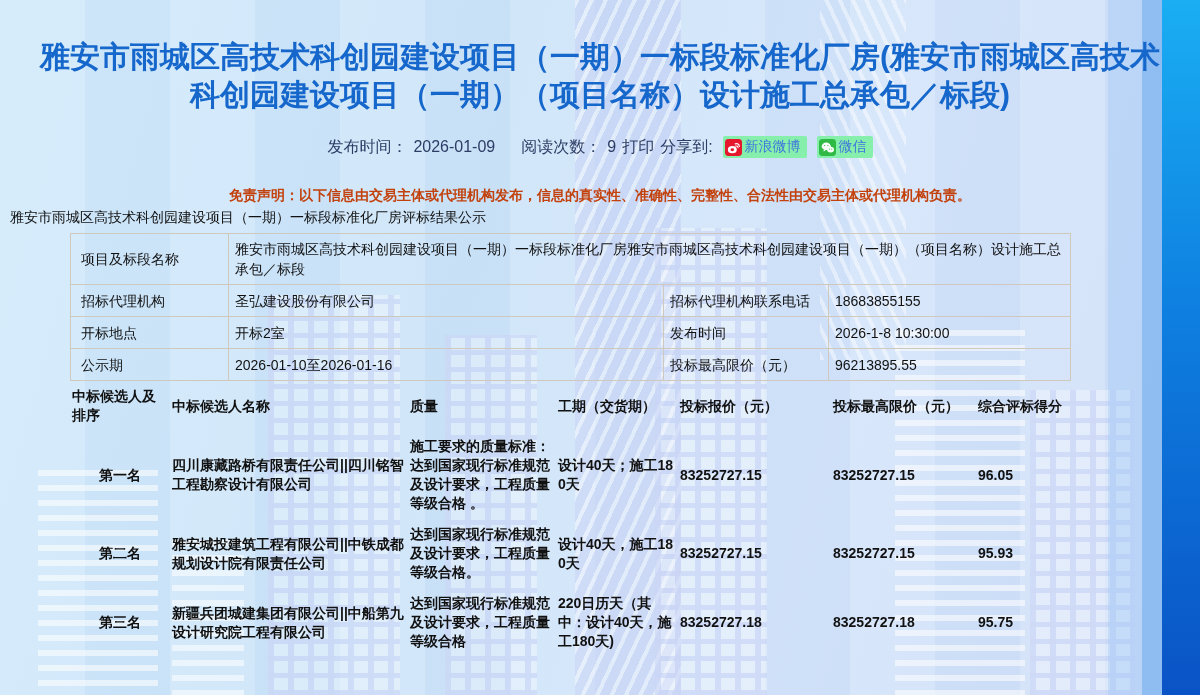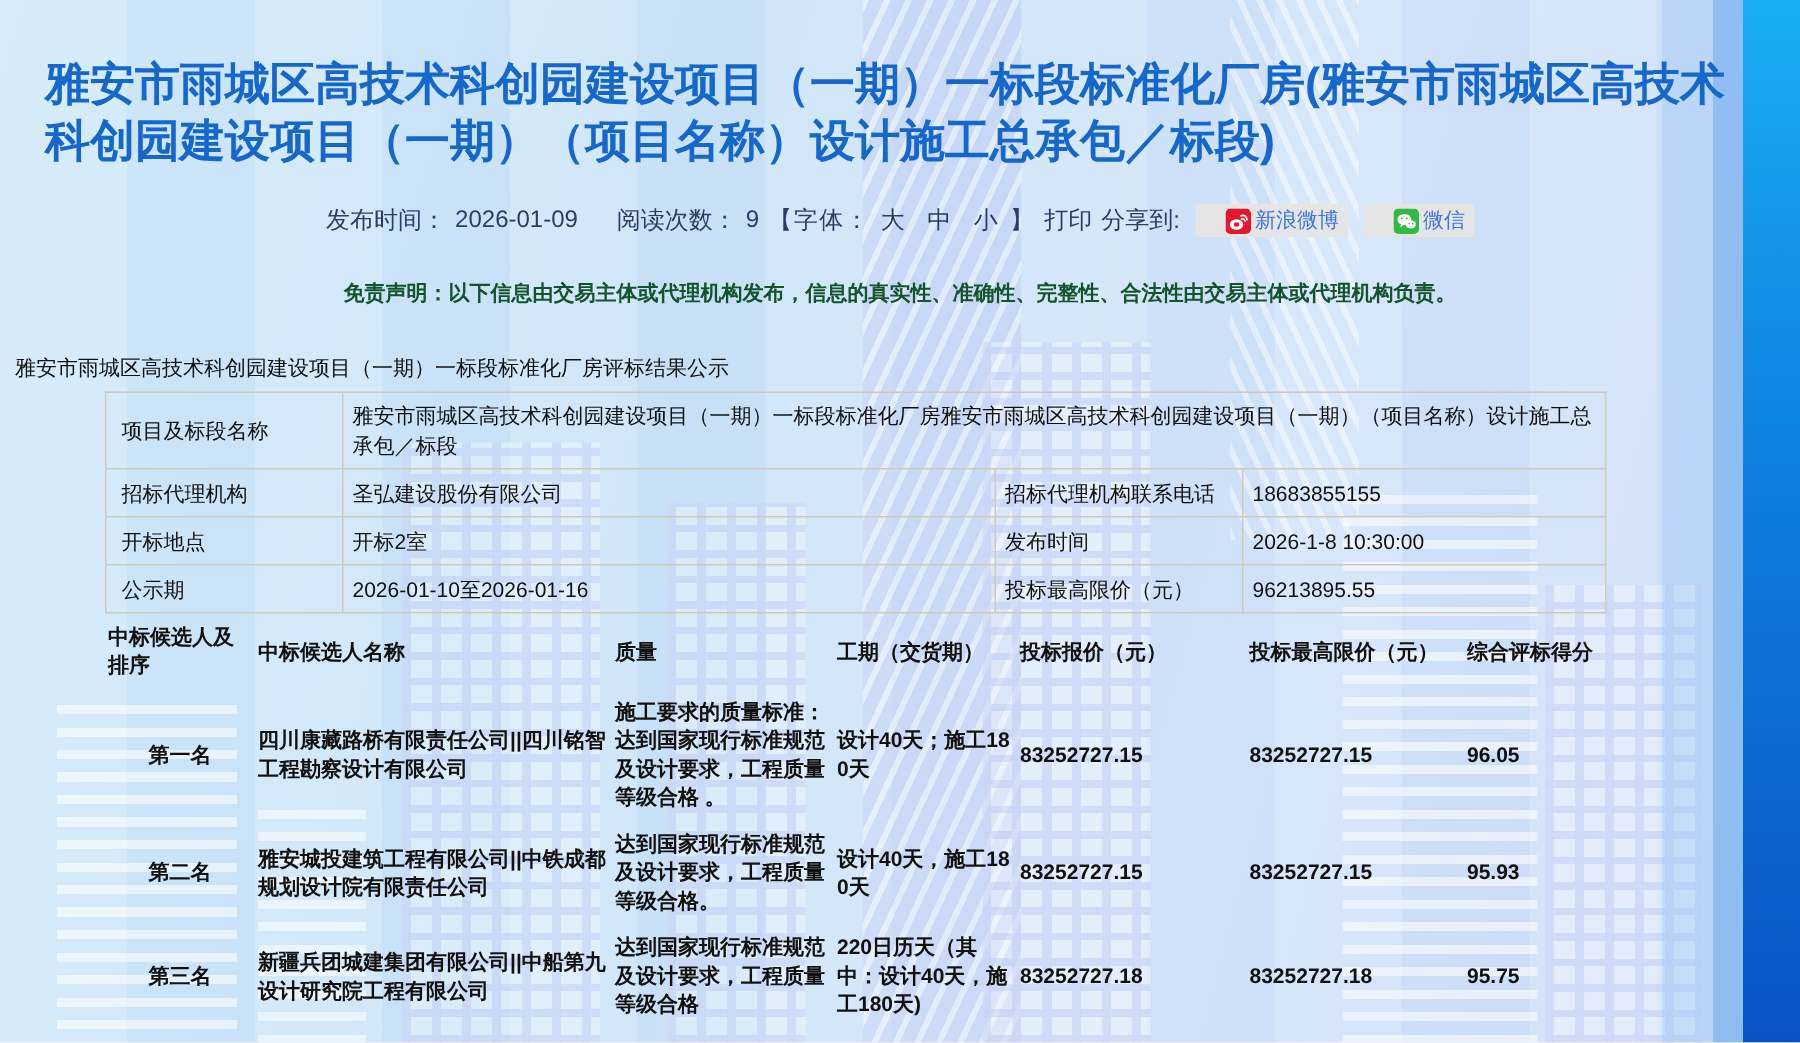--- a/index.html
+++ b/index.html
@@ -36,39 +36,39 @@
     background:repeating-linear-gradient(180deg, rgba(255,255,255,.92) 0 6px, rgba(255,255,255,0) 6px 15px);
     opacity:.6;
   }
   .edge1 { position:absolute; right:0; top:0; width:38px; height:695px;
            background:linear-gradient(180deg,#1aaef3 0%,#0e7fe0 45%,#0a53c6 100%); }
   .edge2 { position:absolute; right:38px; top:0; width:20px; height:695px; background:rgba(70,150,235,.45); }
   .edge3 { position:absolute; right:58px; top:0; width:34px; height:695px; background:rgba(145,195,250,.30); }
   
   .content { position:relative; z-index:2; }
   .title {
-    padding-top:38px; margin:0 30px; text-align:left;
+    padding-top:38px; margin:0 30px; text-align:center;
     font-size:30px; line-height:38px; font-weight:700; color:#1667cb;
   }
   .meta {
     margin-top:22px; text-align:center; font-size:16px; color:#2c3c64;
     display:flex; align-items:center; justify-content:center; gap:6px;
   }
   .meta .gap { display:inline-block; width:14px; }
   .meta a { color:#2c3c64; text-decoration:none; cursor:pointer; }
   .font-links { letter-spacing:1px; }
   .font-links a { margin:0 7px; }
   .share-btn {
     display:inline-flex; align-items:center; gap:3px;
-    background:#e5e5e5; border-radius:2px; padding:2px 6px 2px 20px;
+    background:#86efac; border-radius:2px; padding:2px 6px 2px 2px;
     font-size:14px; color:#3f74dd; cursor:pointer; margin-left:4px;
   }
   .share-btn svg { display:block; }
-  .disclaimer { margin-top:29px; text-align:center; font-size:14px; font-weight:600; color:#14532d; }
-  .subtitle { margin:32px 0 6px 10px; font-size:14px; color:#111; }
+  .disclaimer { margin-top:29px; text-align:center; font-size:14px; font-weight:600; color:#c2410c; }
+  .subtitle { margin:4px 0 6px 10px; font-size:14px; color:#111; }
   table { border-collapse:collapse; table-layout:fixed; margin-left:70px; width:1000px; font-size:14px; color:#111; }
   .info-table td {
     border:1px solid #cfc9bd; padding:5px 6px; line-height:20px;
     vertical-align:middle; word-break:break-all;
   }
   .info-table td.lbl { padding-left:10px; }
   .info-table td { height:32px; }
   .cand-table { font-weight:700; }
   .cand-table th, .cand-table td {
     padding:6px 2px; line-height:19px; text-align:left;
@@ -98,23 +98,20 @@
 <div class="content">
 
   <h1 class="title">雅安市雨城区高技术科创园建设项目（一期）一标段标准化厂房(雅安市雨城区高技术科创园建设项目（一期）（项目名称）设计施工总承包／标段)</h1>
 
   <div class="meta">
     <span>发布时间：</span>
       <span>2026-01-09</span>
     <span class="gap"></span>
     <span>阅读次数：</span>
       <span>9</span>
-    <span class="font-links">
-      <span>【字体：</span><a>大</a><a>中</a><a>小</a><span>】</span>
-    </span>
     <a>打印</a>
     <span>分享到:</span>
     <span class="share-btn">
       <span>
         <svg width="17" height="17" viewBox="0 0 16 16">
             <rect width="16" height="16" rx="3.2" fill="#e6162d"></rect>
             <ellipse cx="6.9" cy="10" rx="4.2" ry="3.3" fill="#fff"></ellipse>
             <ellipse cx="6.9" cy="10.1" rx="1.7" ry="1.4" fill="#e6162d"></ellipse>
             <path d="M9.6 4.6q3.4-1 3.9 2.4" stroke="#fff" stroke-width="1.1" fill="none" stroke-linecap="round"></path>
             <path d="M10 6.6q2-.4 2.3 1.5" stroke="#fff" stroke-width="1" fill="none" stroke-linecap="round"></path>

